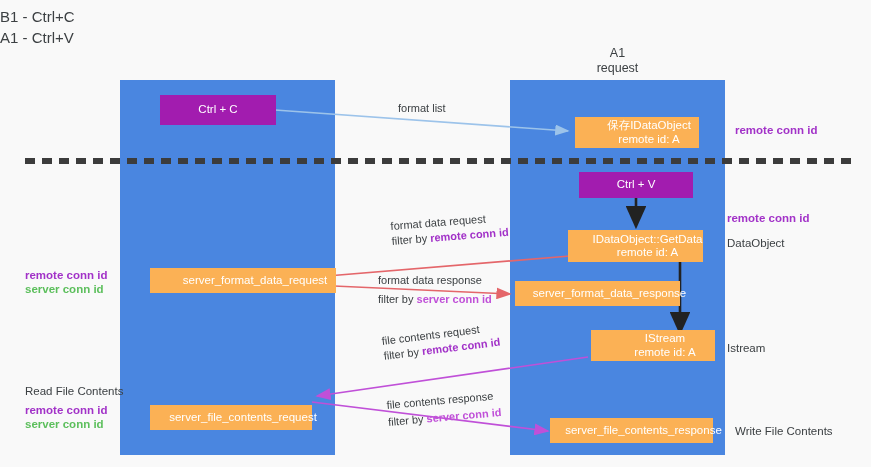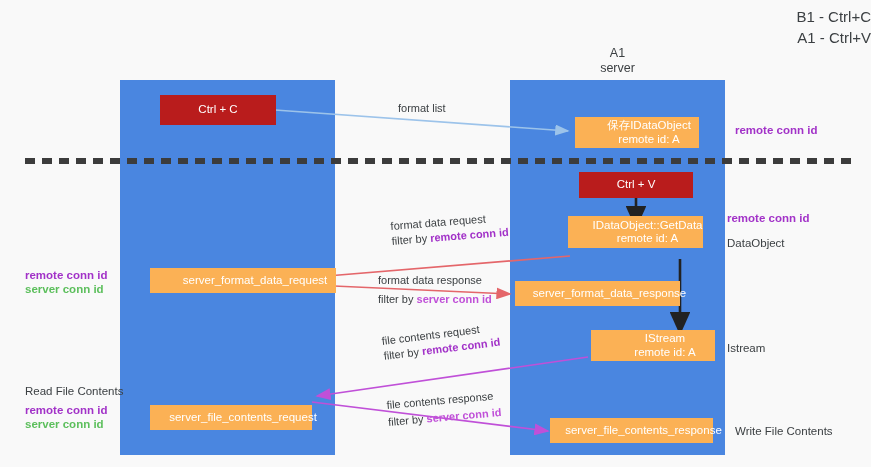--- a/index.html
+++ b/index.html
@@ -17,30 +17,30 @@
   .col{position:absolute;background:#4a86e0;}
   #col-b1{left:120px;top:80px;width:215px;height:375px;}
   #col-a1{left:510px;top:80px;width:215px;height:375px;}
 
   
   .col-caption{position:absolute;text-align:center;font-size:12.5px;color:#3c4043;line-height:15px;}
   #cap-b1{left:120px;top:46px;width:215px;}
   #cap-a1{left:510px;top:46px;width:215px;}
 
   
-  #title{position:absolute;left:0;top:6px;width:871px;text-align:right;font-size:15px;line-height:21px;color:#3c4043;}
+  #title{position:absolute;left:0;top:6px;width:871px;text-align:left;font-size:15px;line-height:21px;color:#3c4043;}
 
   
   #divider{position:absolute;left:25px;top:158px;width:828px;height:6px;
     background:repeating-linear-gradient(to right,#3c3c3c 0 10px,transparent 10px 17px);}
 
   
   .node{position:absolute;box-sizing:border-box;display:flex;align-items:center;justify-content:center;
         text-align:center;color:#ffffff;font-size:11.5px;line-height:13.5px;padding:2px 4px;}
-  .green{background:#b91c1c;}
+  .green{background:#a21caf;}
   .orange{background:#fbb155;padding-left:28px;}
 
   
   .side-label{position:absolute;font-size:11.5px;line-height:14px;color:#3c4043;}
   .conn-purple{color:#a232c8;font-weight:bold;}
   .conn-green{color:#5cbf5c;font-weight:bold;}
   .conn-magenta{color:#c050d8;font-weight:bold;}
 
   
   .edge-label{position:absolute;font-size:11px;line-height:15px;color:#3c4043;white-space:nowrap;}
@@ -54,21 +54,21 @@
 <div id="stage">
 
   <div id="title">
     <div>B1 - Ctrl+C</div>
     <div>A1 - Ctrl+V</div>
   </div>
 
 
   <div class="col-caption" id="cap-a1">
     <div>A1</div>
-    <div>server</div>
+    <div>request</div>
   </div>
 
   <div class="col" id="col-b1"></div>
   <div class="col" id="col-a1"></div>
 
   <svg id="wires" viewBox="0 0 871 467">
     <defs>
       <marker id="ah-blue" markerWidth="9" markerHeight="7" refX="8" refY="3.5" orient="auto">
         <polygon points="0,0 9,3.5 0,7" fill="#9cc3ea"></polygon>
       </marker>
@@ -106,21 +106,21 @@
 
   <div class="node orange" style="left:575px;top:117px;width:124px;height:31px;flex-direction:column;">
     <span>保存IDataObject</span>
     <span>remote id: A</span>
   </div>
 
   <div class="node green" style="left:579px;top:172px;width:114px;height:26px;">
     <span>Ctrl + V</span>
   </div>
 
-  <div class="node orange" style="left:568px;top:216px;width:135px;height:32px;flex-direction:column;">
+  <div class="node orange" style="left:568px;top:230px;width:135px;height:32px;flex-direction:column;">
     <span>IDataObject::GetData</span>
     <span>remote id: A</span>
   </div>
 
   <div class="node orange" style="left:150px;top:268px;width:186px;height:25px;">
     <span>server_format_data_request</span>
   </div>
 
   <div class="node orange" style="left:515px;top:281px;width:165px;height:25px;">
     <span>server_format_data_response</span>

